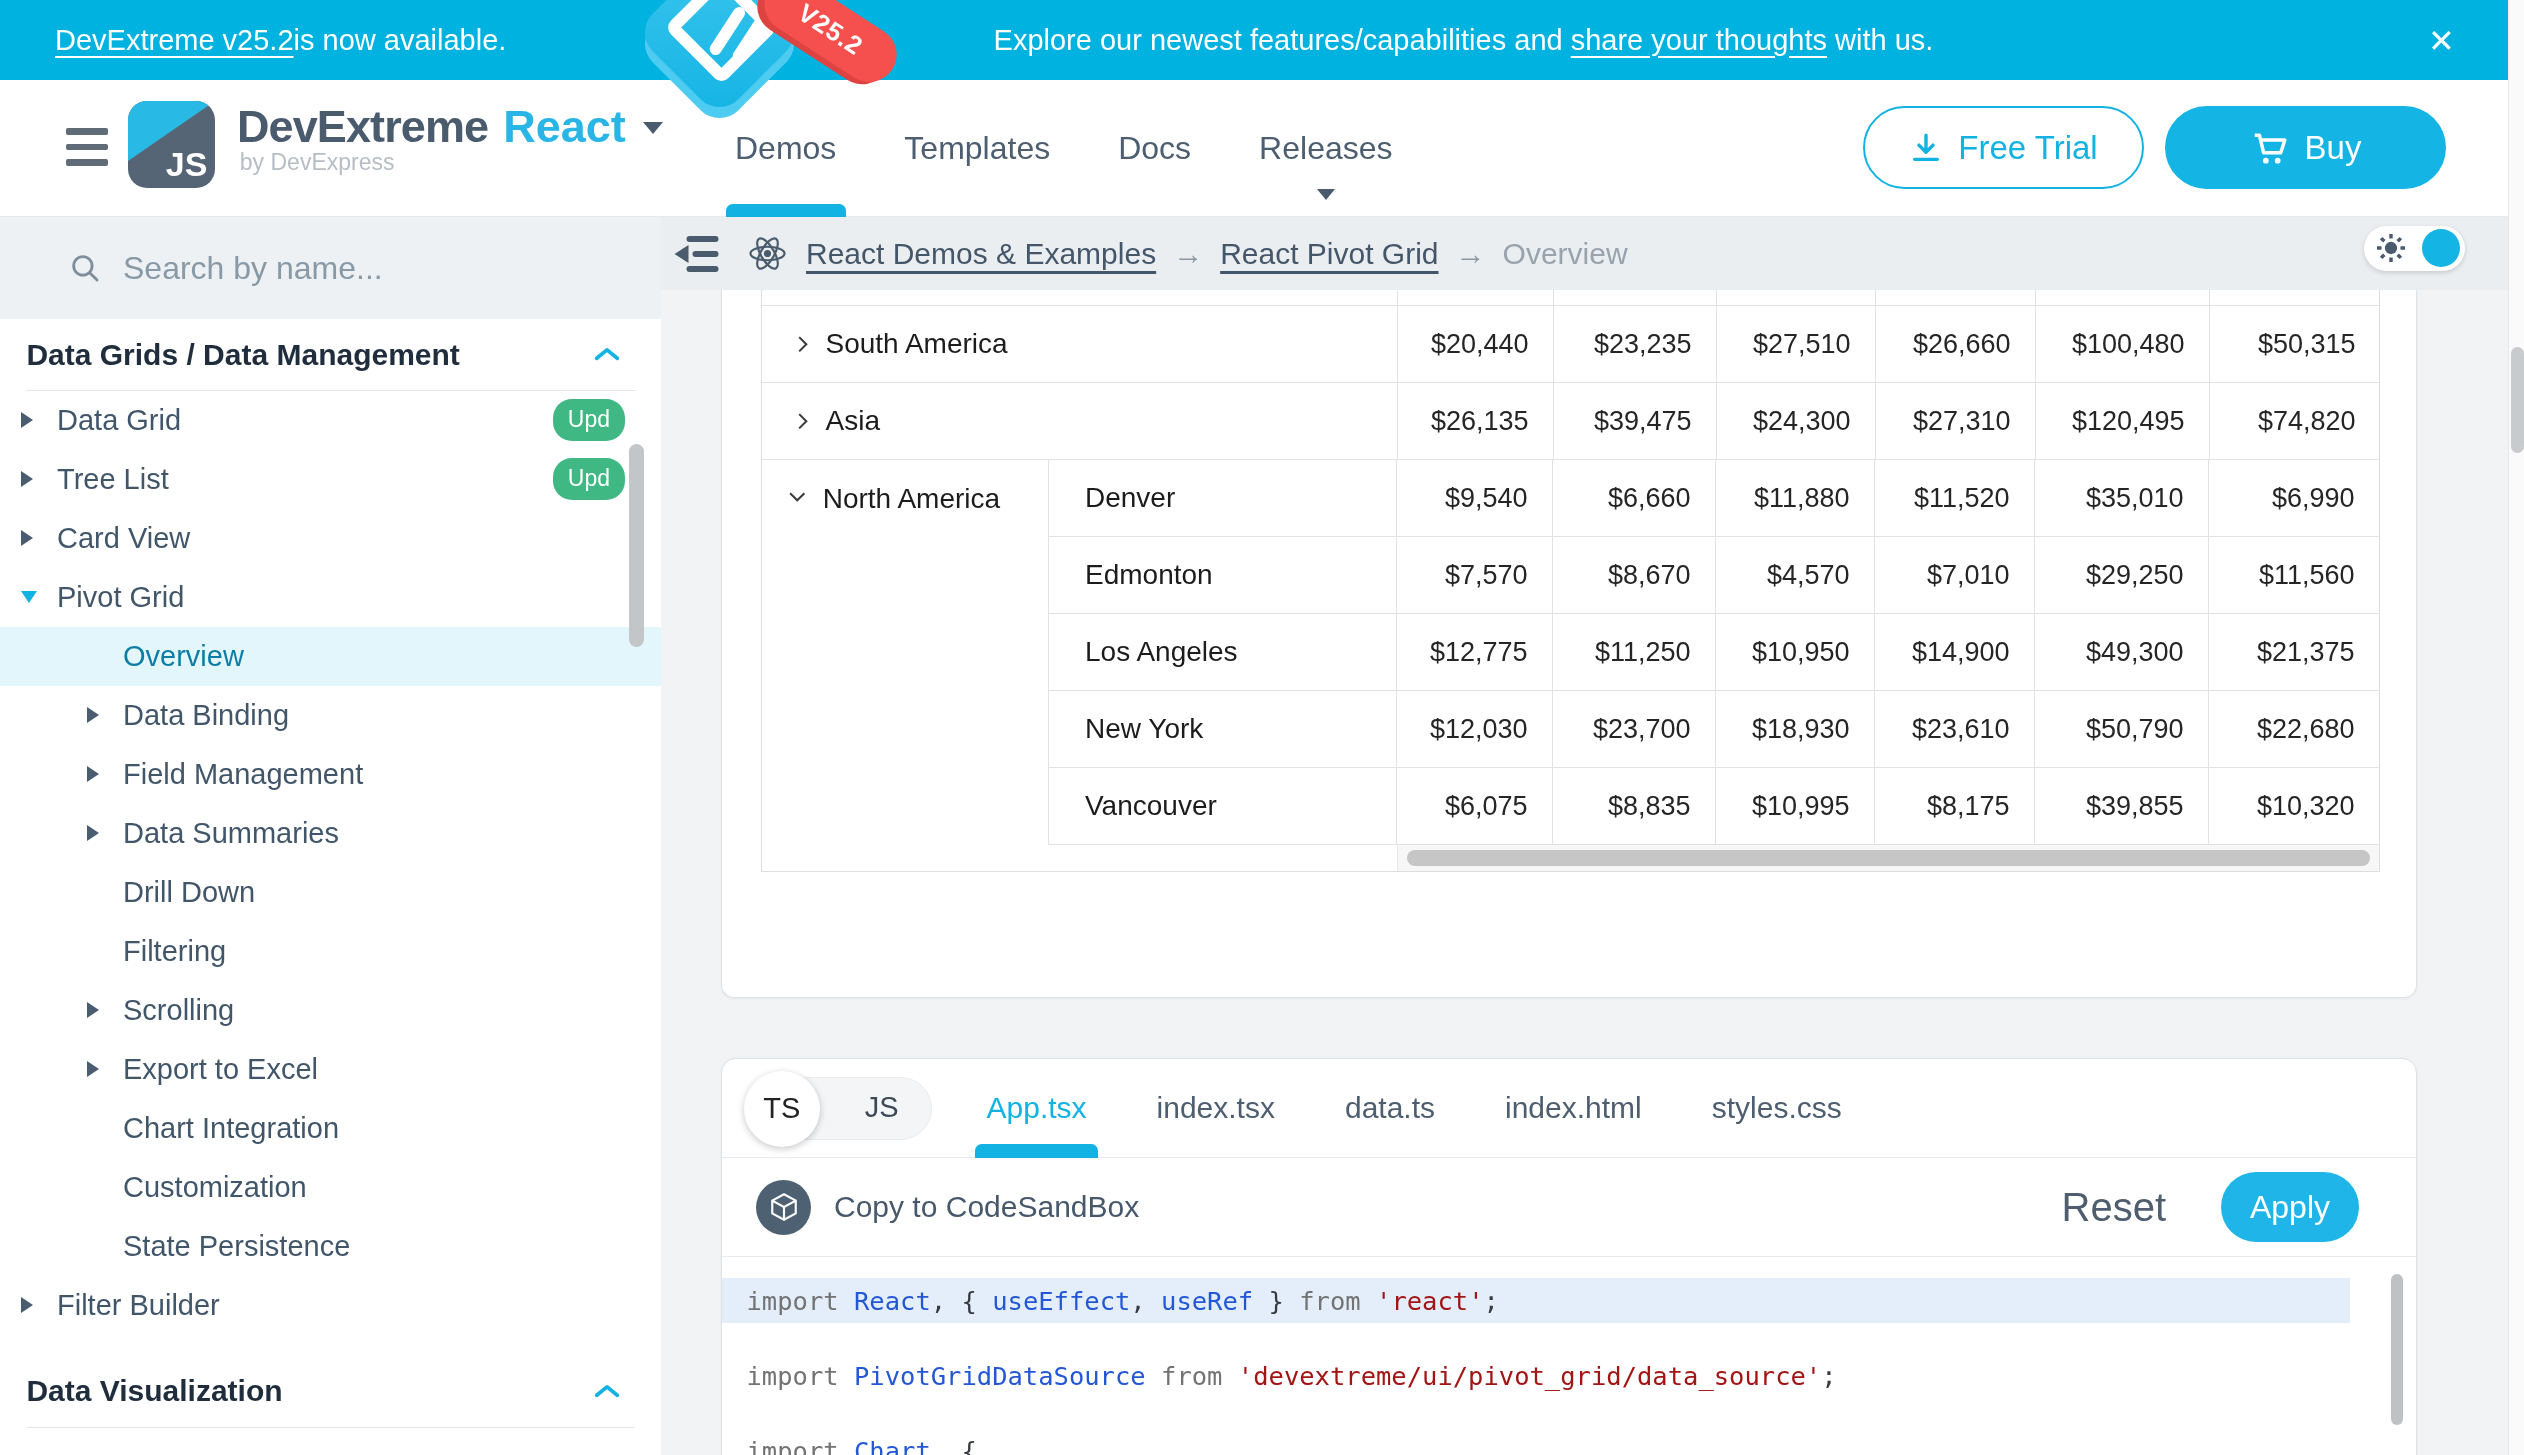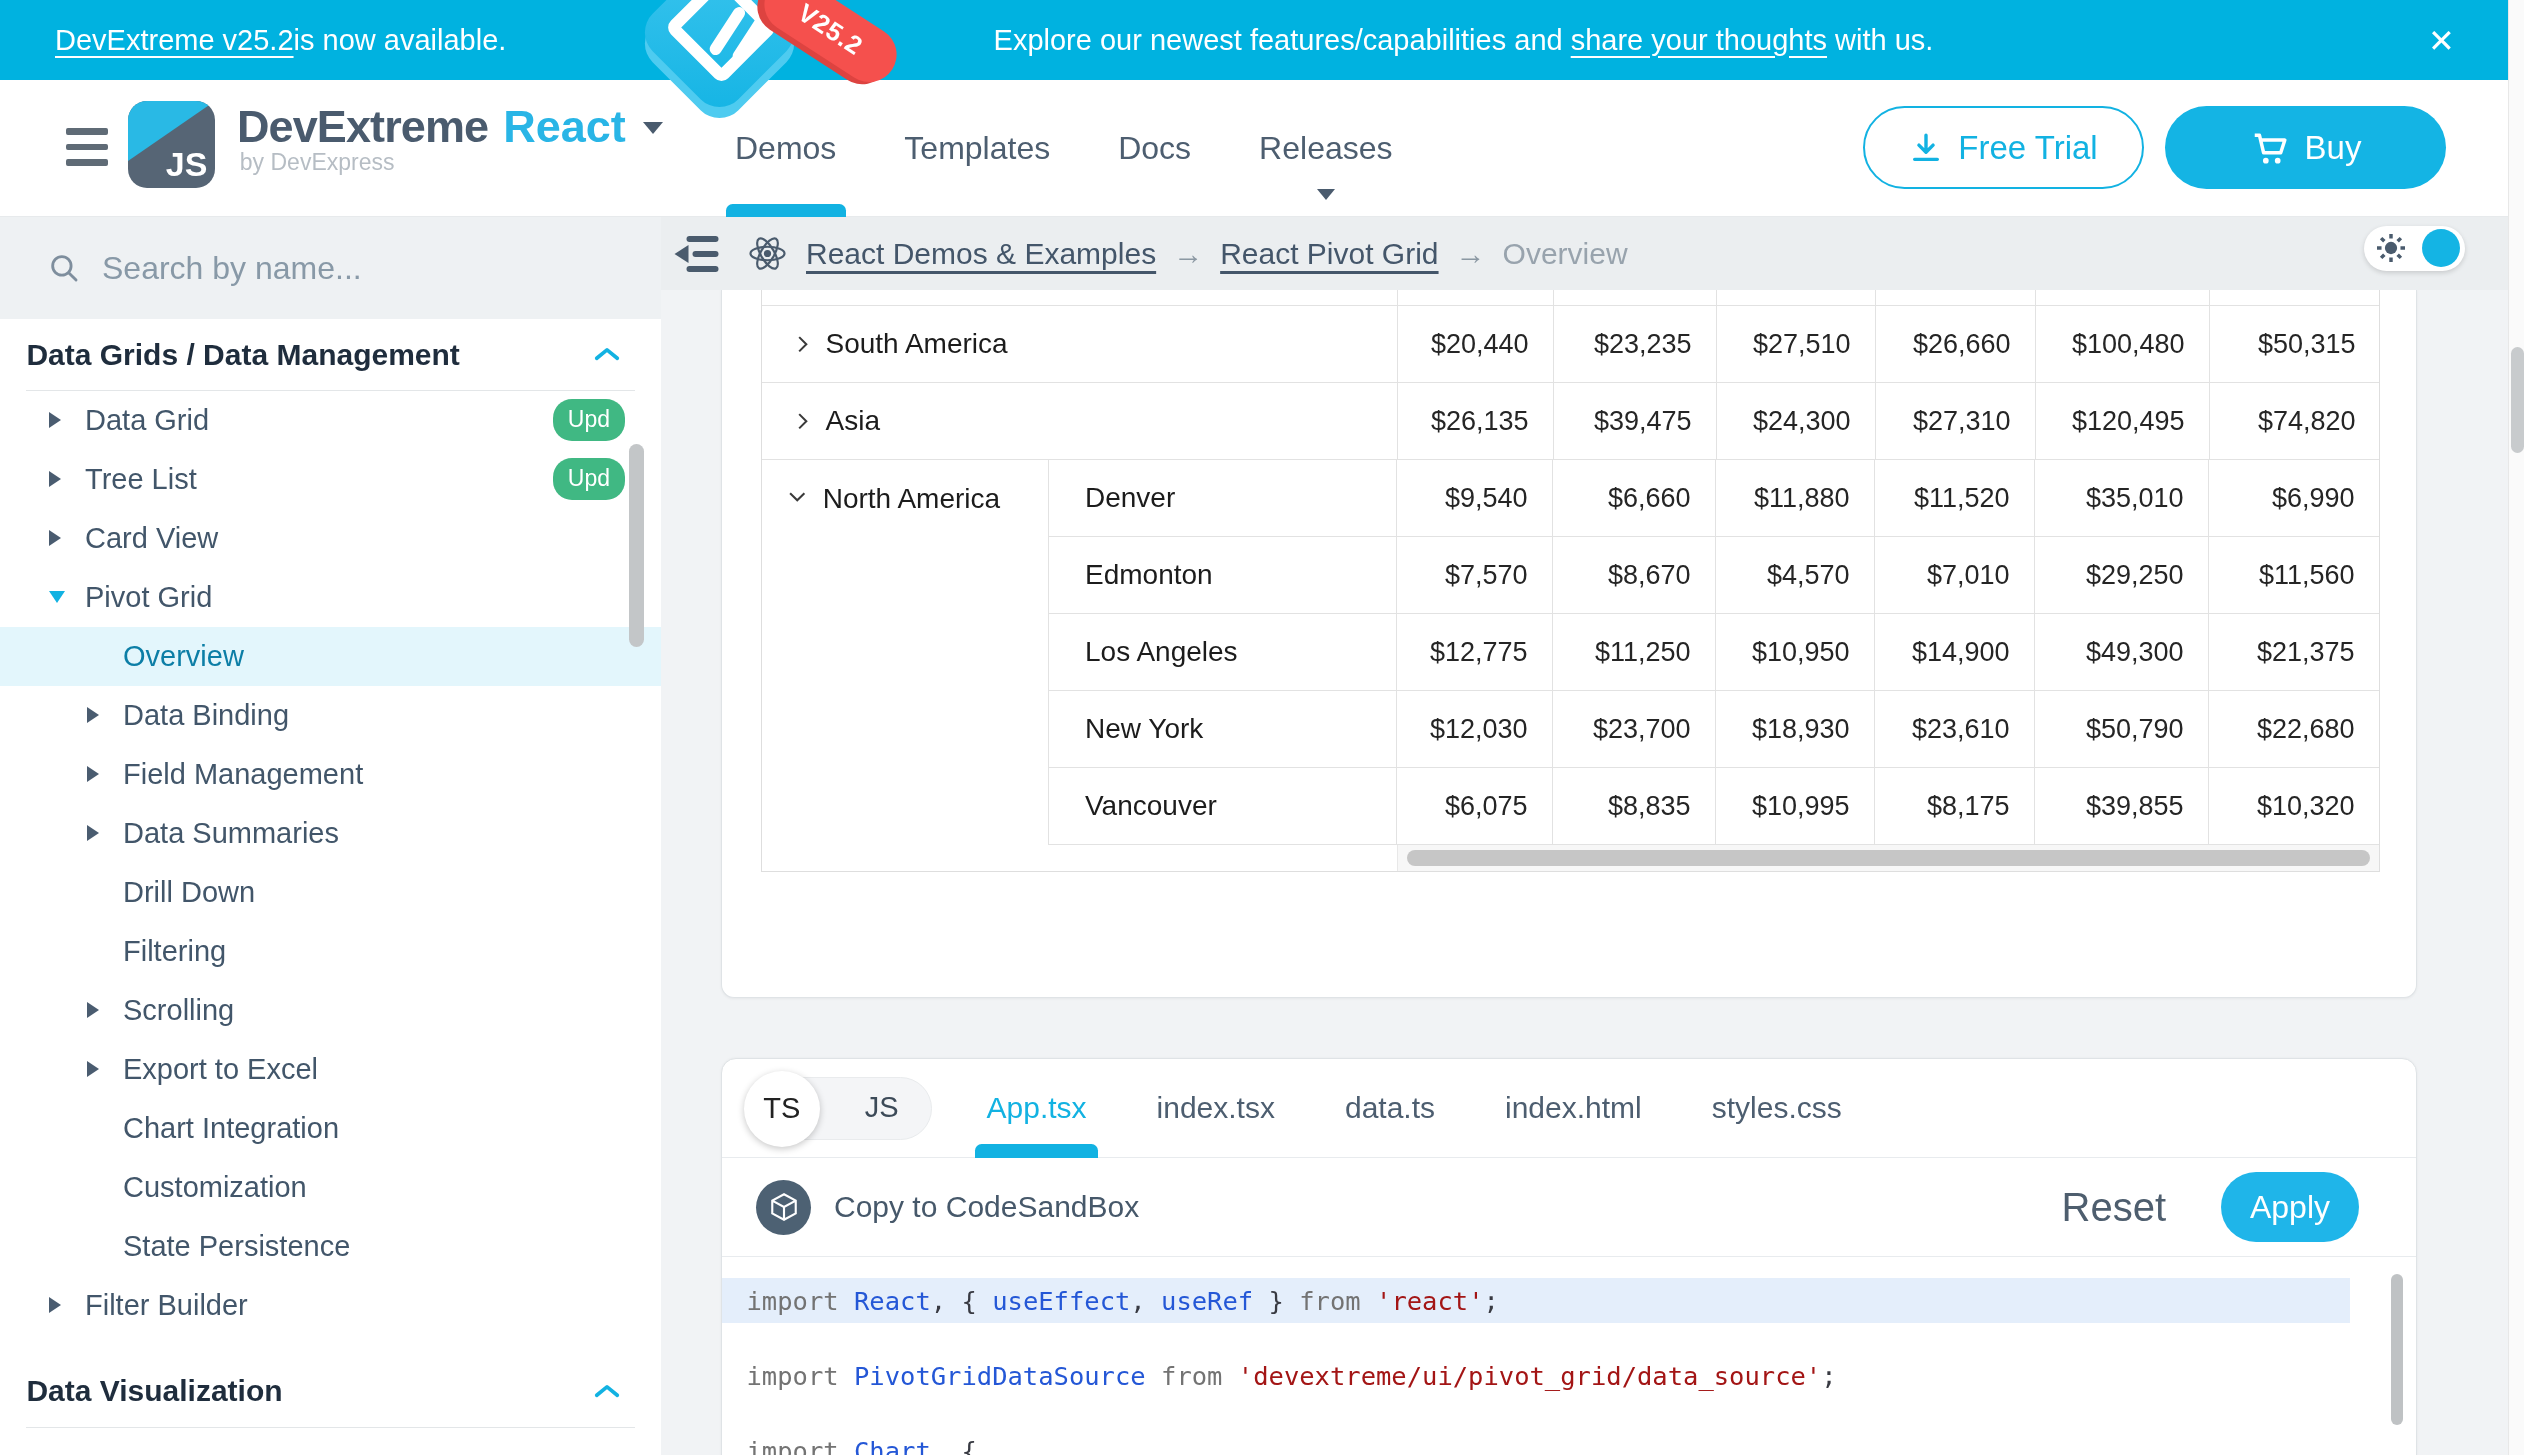--- a/index.html
+++ b/index.html
@@ -38,29 +38,29 @@
   .nav { position:absolute; left:735px; top:0; height:137px; display:flex; gap:68px; }
   .nav-item { position:relative; display:flex; align-items:center; height:137px; font-size:32px; color:#4d5e70; cursor:pointer; white-space:nowrap; }
   .nav-item.active::after { content:""; position:absolute; left:-9.4px; right:-9.4px; bottom:0; height:13.2px; background:#12b2e2; border-radius:6.6px 6.6px 0 0; }
   .nav-item .dd { position:absolute; left:50%; transform:translateX(-50%); bottom:17px; width:0; height:0; border-left:9.4px solid transparent; border-right:9.4px solid transparent; border-top:11.3px solid #4a5b6e; }
   .hdr-buttons { position:absolute; right:79px; top:26.4px; display:flex; gap:21px; }
   .btn-trial { display:flex; align-items:center; justify-content:center; gap:15px; width:281px; height:83px; border:2.8px solid #12b2e2; border-radius:43px; color:#12b2e2; font-size:33px; background:#fff; cursor:pointer; }
   .btn-buy { display:flex; align-items:center; justify-content:center; gap:17px; width:281px; height:83px; border-radius:43px; background:#14b4e4; color:#fff; font-size:33px; cursor:pointer; }
 
   
   .sidebar { position:absolute; left:0; top:217px; width:661px; bottom:0; background:#fff; z-index:20; }
-  .search-row { position:absolute; left:0; top:0; width:661px; height:102px; background:#eef1f3; display:flex; align-items:center; padding-left:47px; }
+  .search-row { position:absolute; left:0; top:0; width:661px; height:102px; background:#eef1f3; display:flex; align-items:center; padding-left:68px; }
   .search-row input { border:none; outline:none; background:transparent; font-size:32px; color:#44566a; margin-left:21px; width:453px; font-family:"Liberation Sans", sans-serif; }
   .search-row input::placeholder { color:#8899a7; }
   .side-list { position:absolute; left:0; top:102px; right:0; bottom:0; overflow:hidden; }
   .sec-header { display:flex; align-items:center; height:71px; padding-left:26.4px; font-size:30px; font-weight:600; color:#1f2d3d; cursor:pointer; }
   .sec-header svg { margin-left:auto; margin-right:40px; }
   .sec-divider { height:0.9px; background:#e3e6e8; margin:0 26.4px 0 26.4px; }
   .si { display:flex; align-items:center; height:59px; font-size:29px; color:#42566a; cursor:pointer; }
-  .si.ind0 { padding-left:49px; }
+  .si.ind0 { padding-left:21px; }
   .si.ind1 { padding-left:87px; }
   .si.sel { background:#e3f6fc; color:#0c7ea6; }
   .si .arrbox { width:36px; display:flex; align-items:center; flex:0 0 36px; }
   .tri-r { width:0; height:0; border-left:12.3px solid #4a5c70; border-top:8.5px solid transparent; border-bottom:8.5px solid transparent; }
   .tri-d { width:0; height:0; border-top:12.3px solid #12b2e2; border-left:8.5px solid transparent; border-right:8.5px solid transparent; }
   .badge { margin-left:auto; margin-right:36px; background:#40b883; color:#fff; font-size:23px; border-radius:19px; padding:6.6px 15px 8.5px 15px; }
   .side-scroll { position:absolute; right:17px; top:227px; width:15px; height:203px; background:#c3c6c8; border-radius:7.6px; }
   .sec-gap { height:21px; }
 
   

